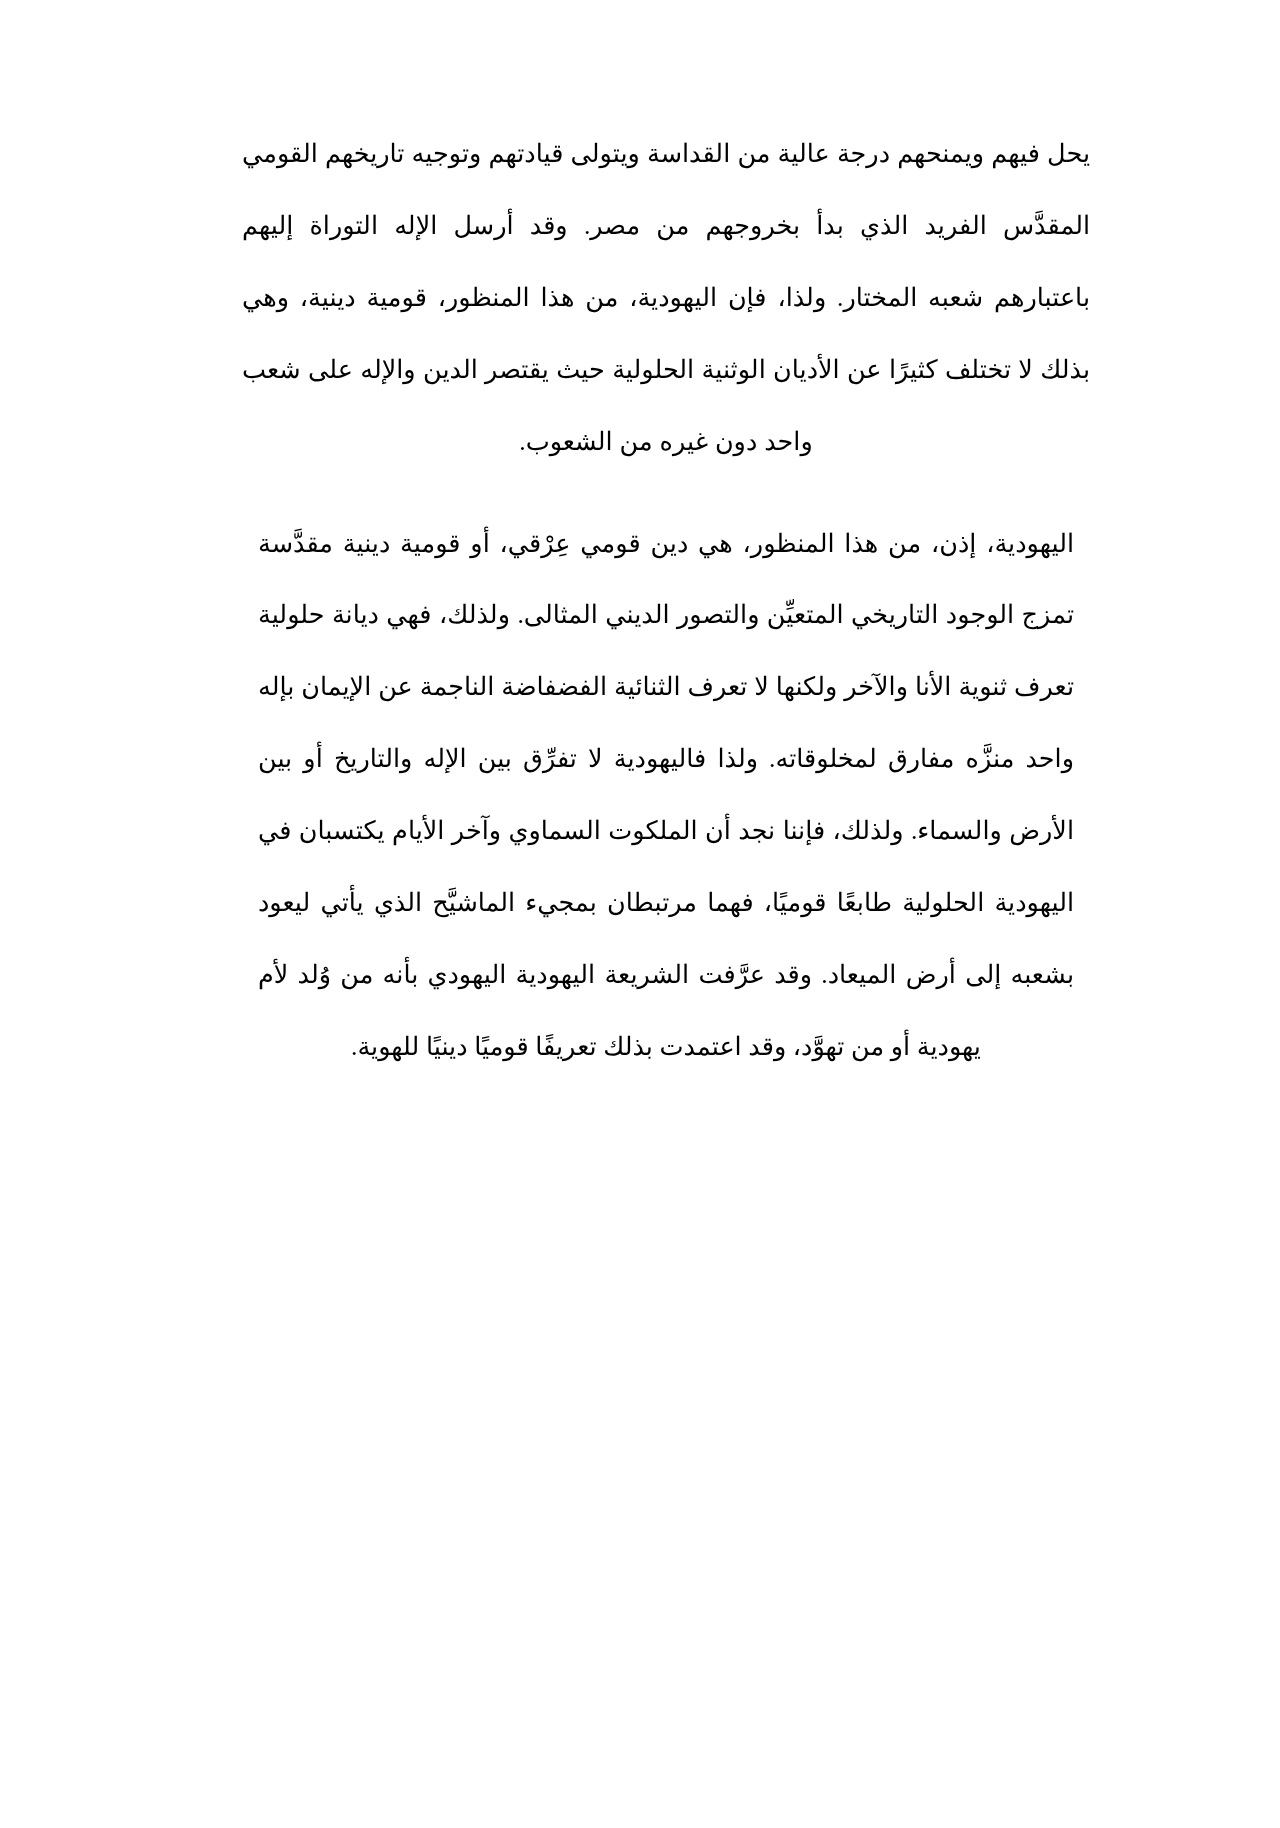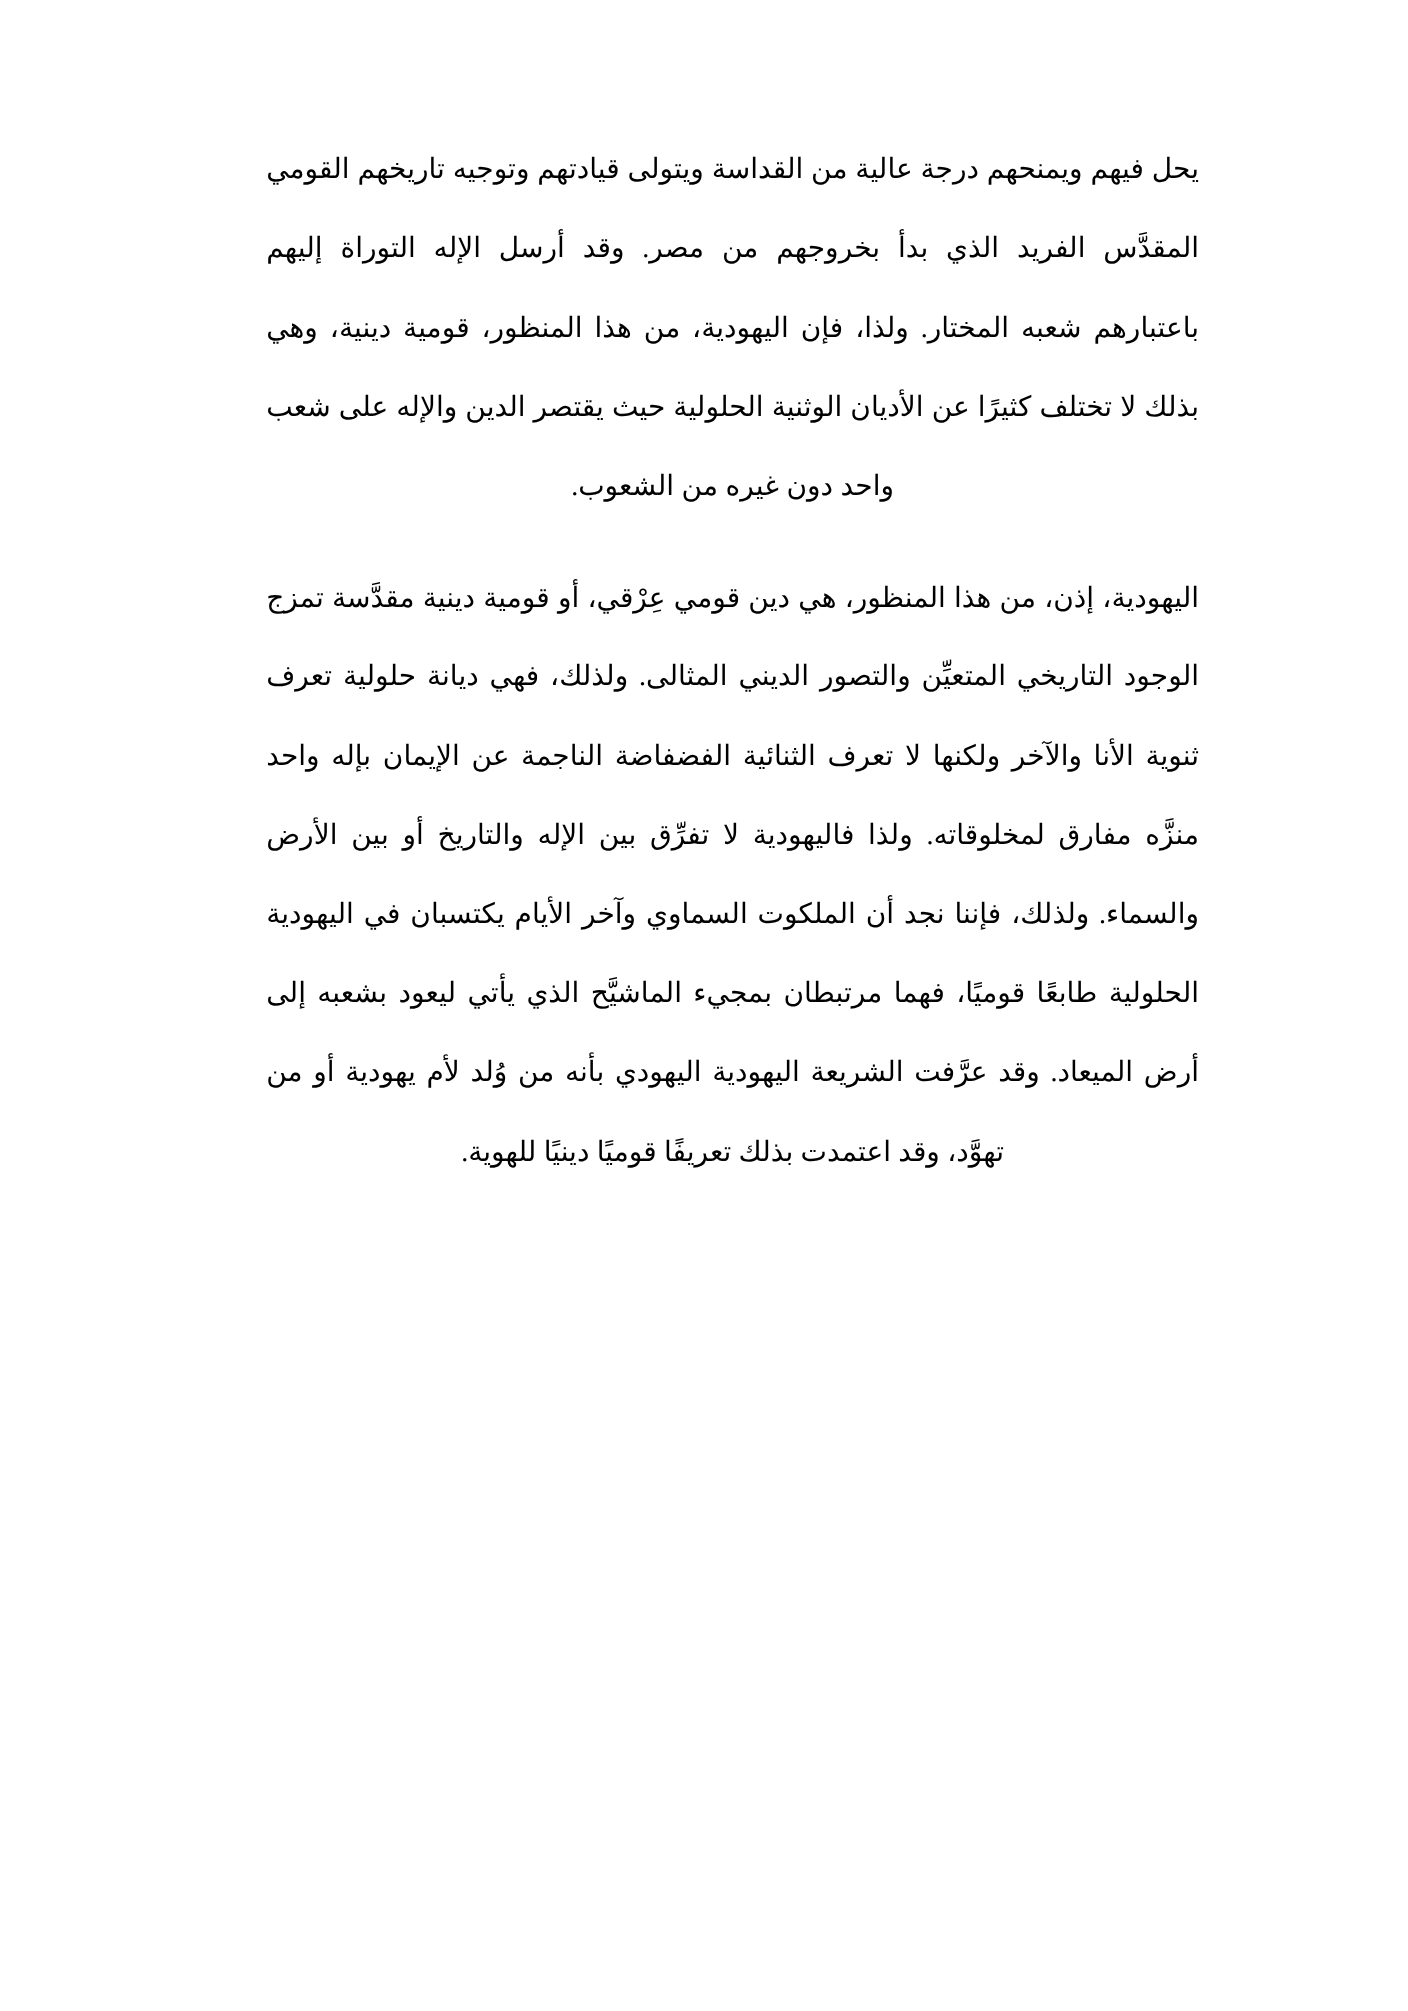--- a/index.html
+++ b/index.html
@@ -48,21 +48,21 @@
   }
   p.para-2 {
     margin: 0 0 30px 0;
     font-size: 25.5px;
     line-height: 2.82;
     text-align: justify;
     text-align-last: center;
     direction: rtl;
   }
   p.para-3 {
-    margin: 0;
+    margin: 16px;
     font-size: 25.5px;
     line-height: 2.82;
     text-align: justify;
     text-align-last: center;
     direction: rtl;
   }
   
   p.para-3 { word-spacing: 0.01em; }
 </style>
 </head>

